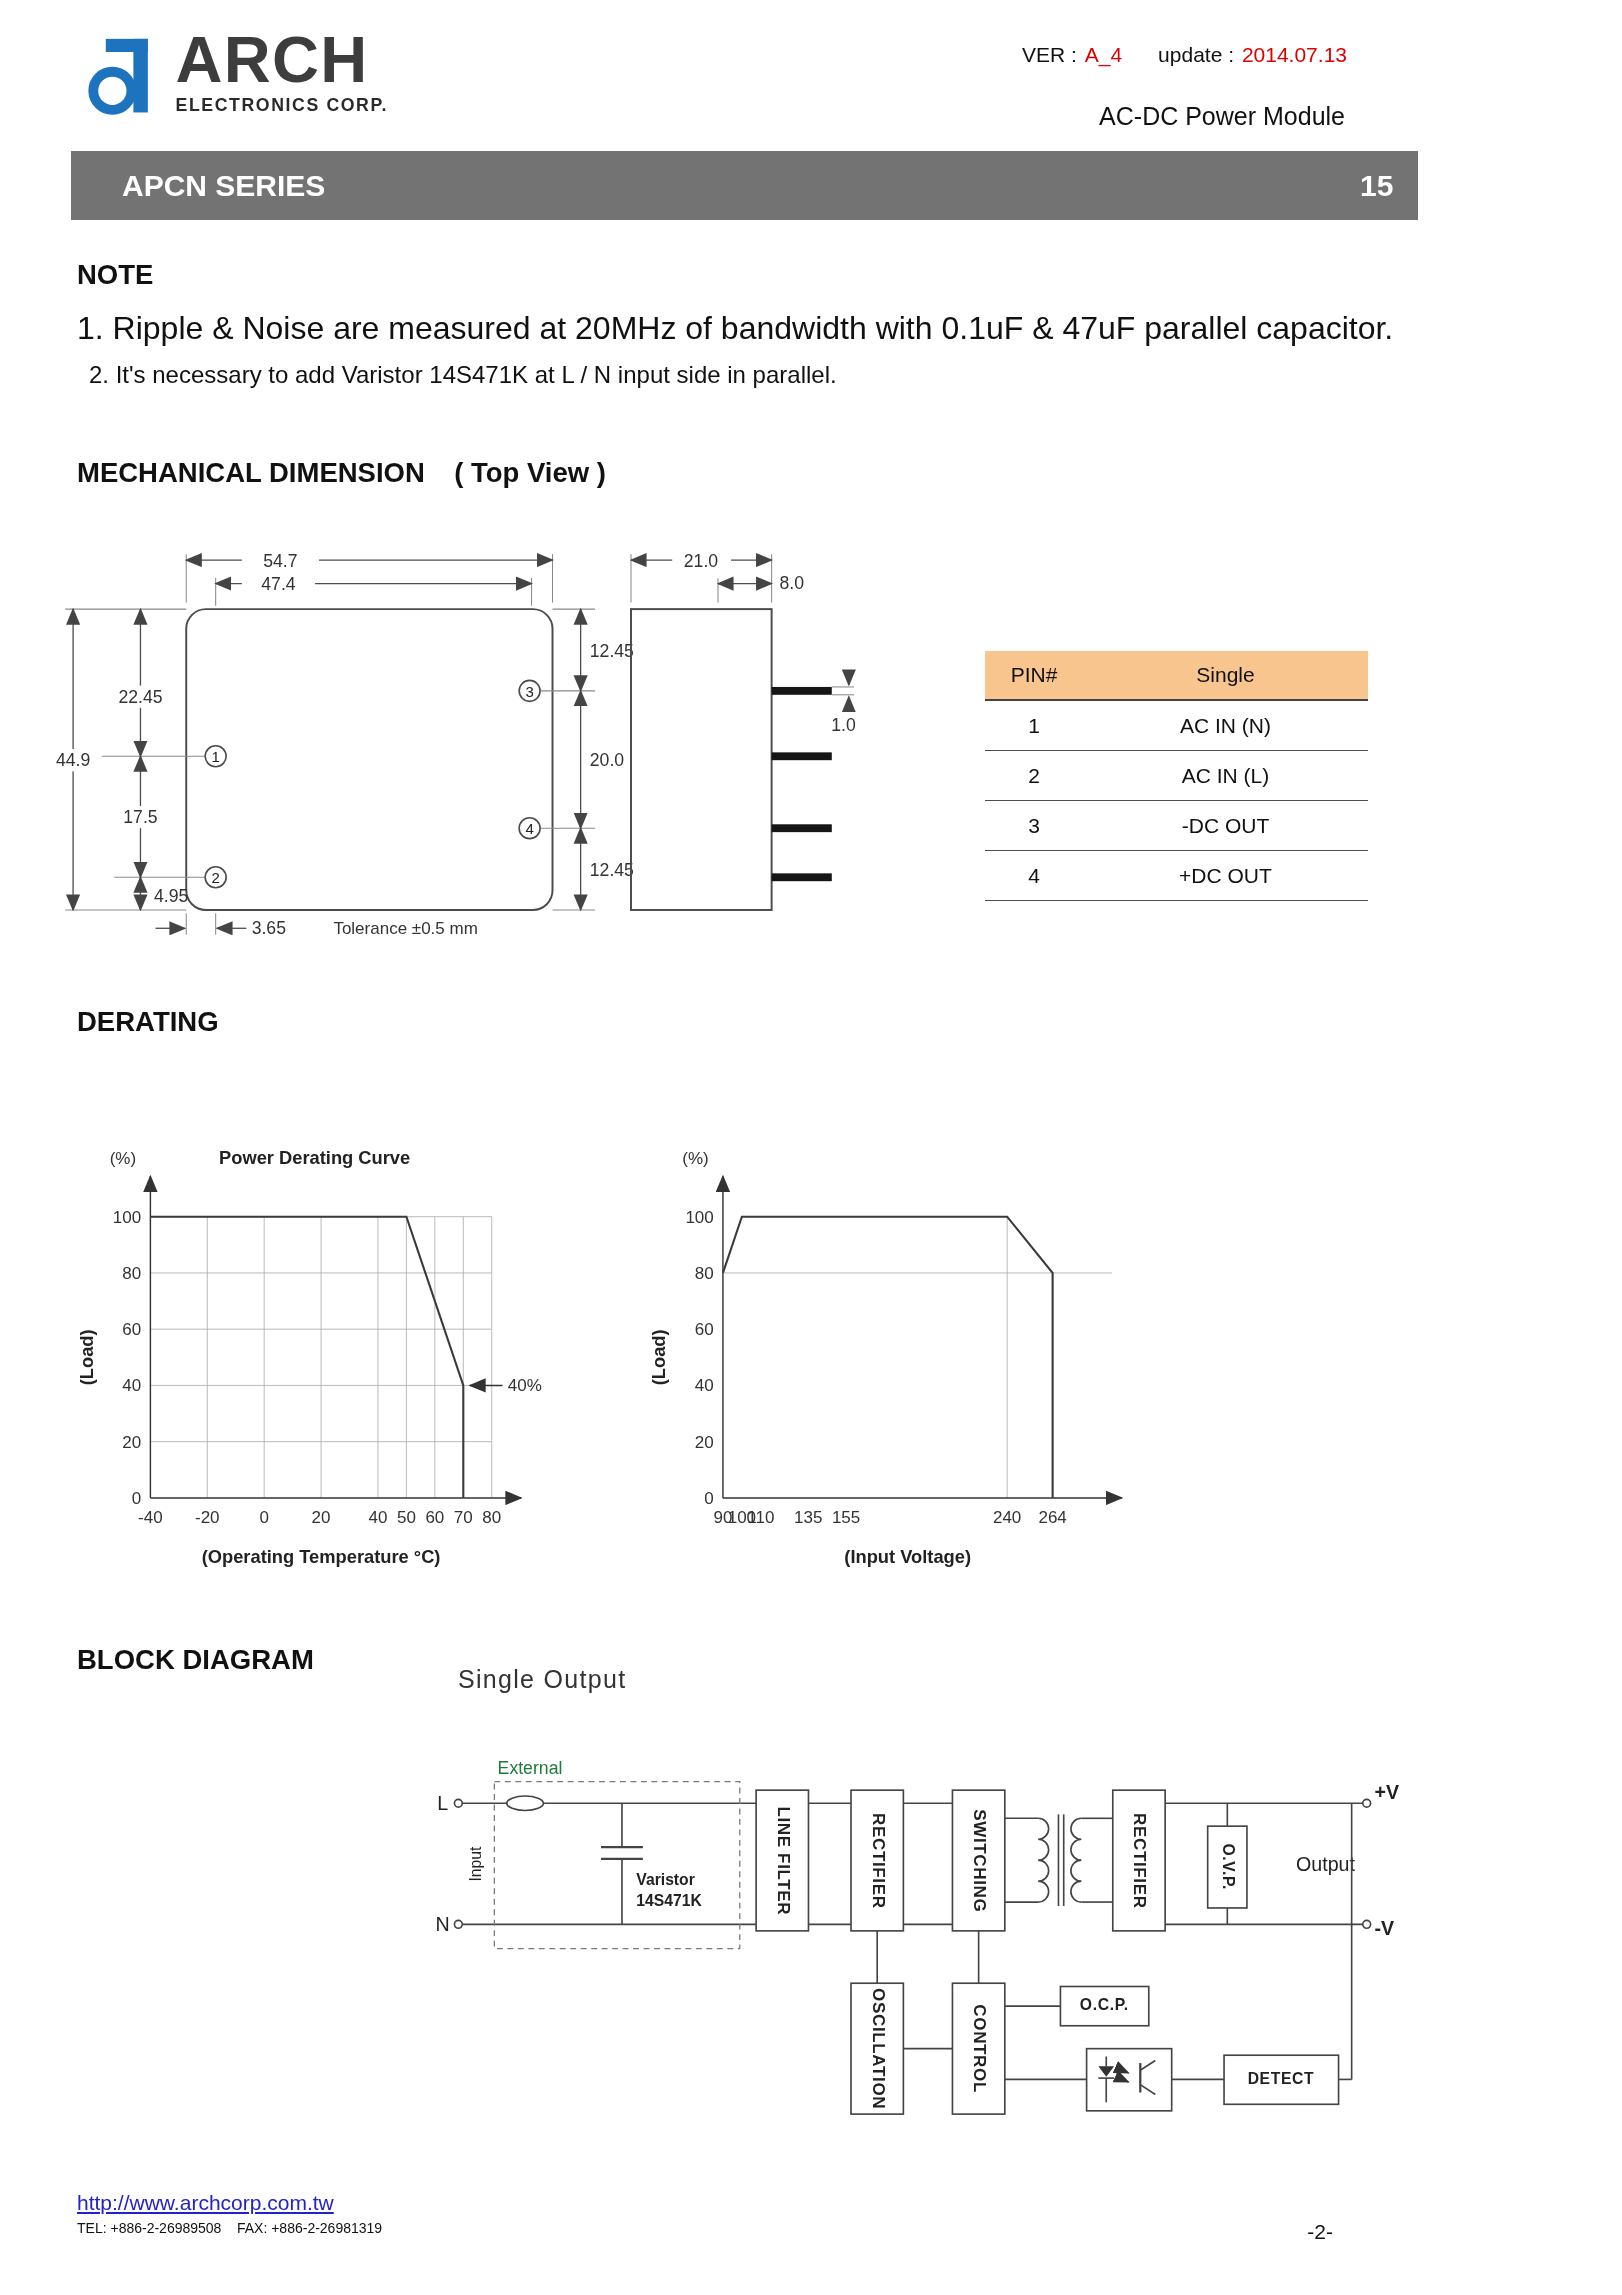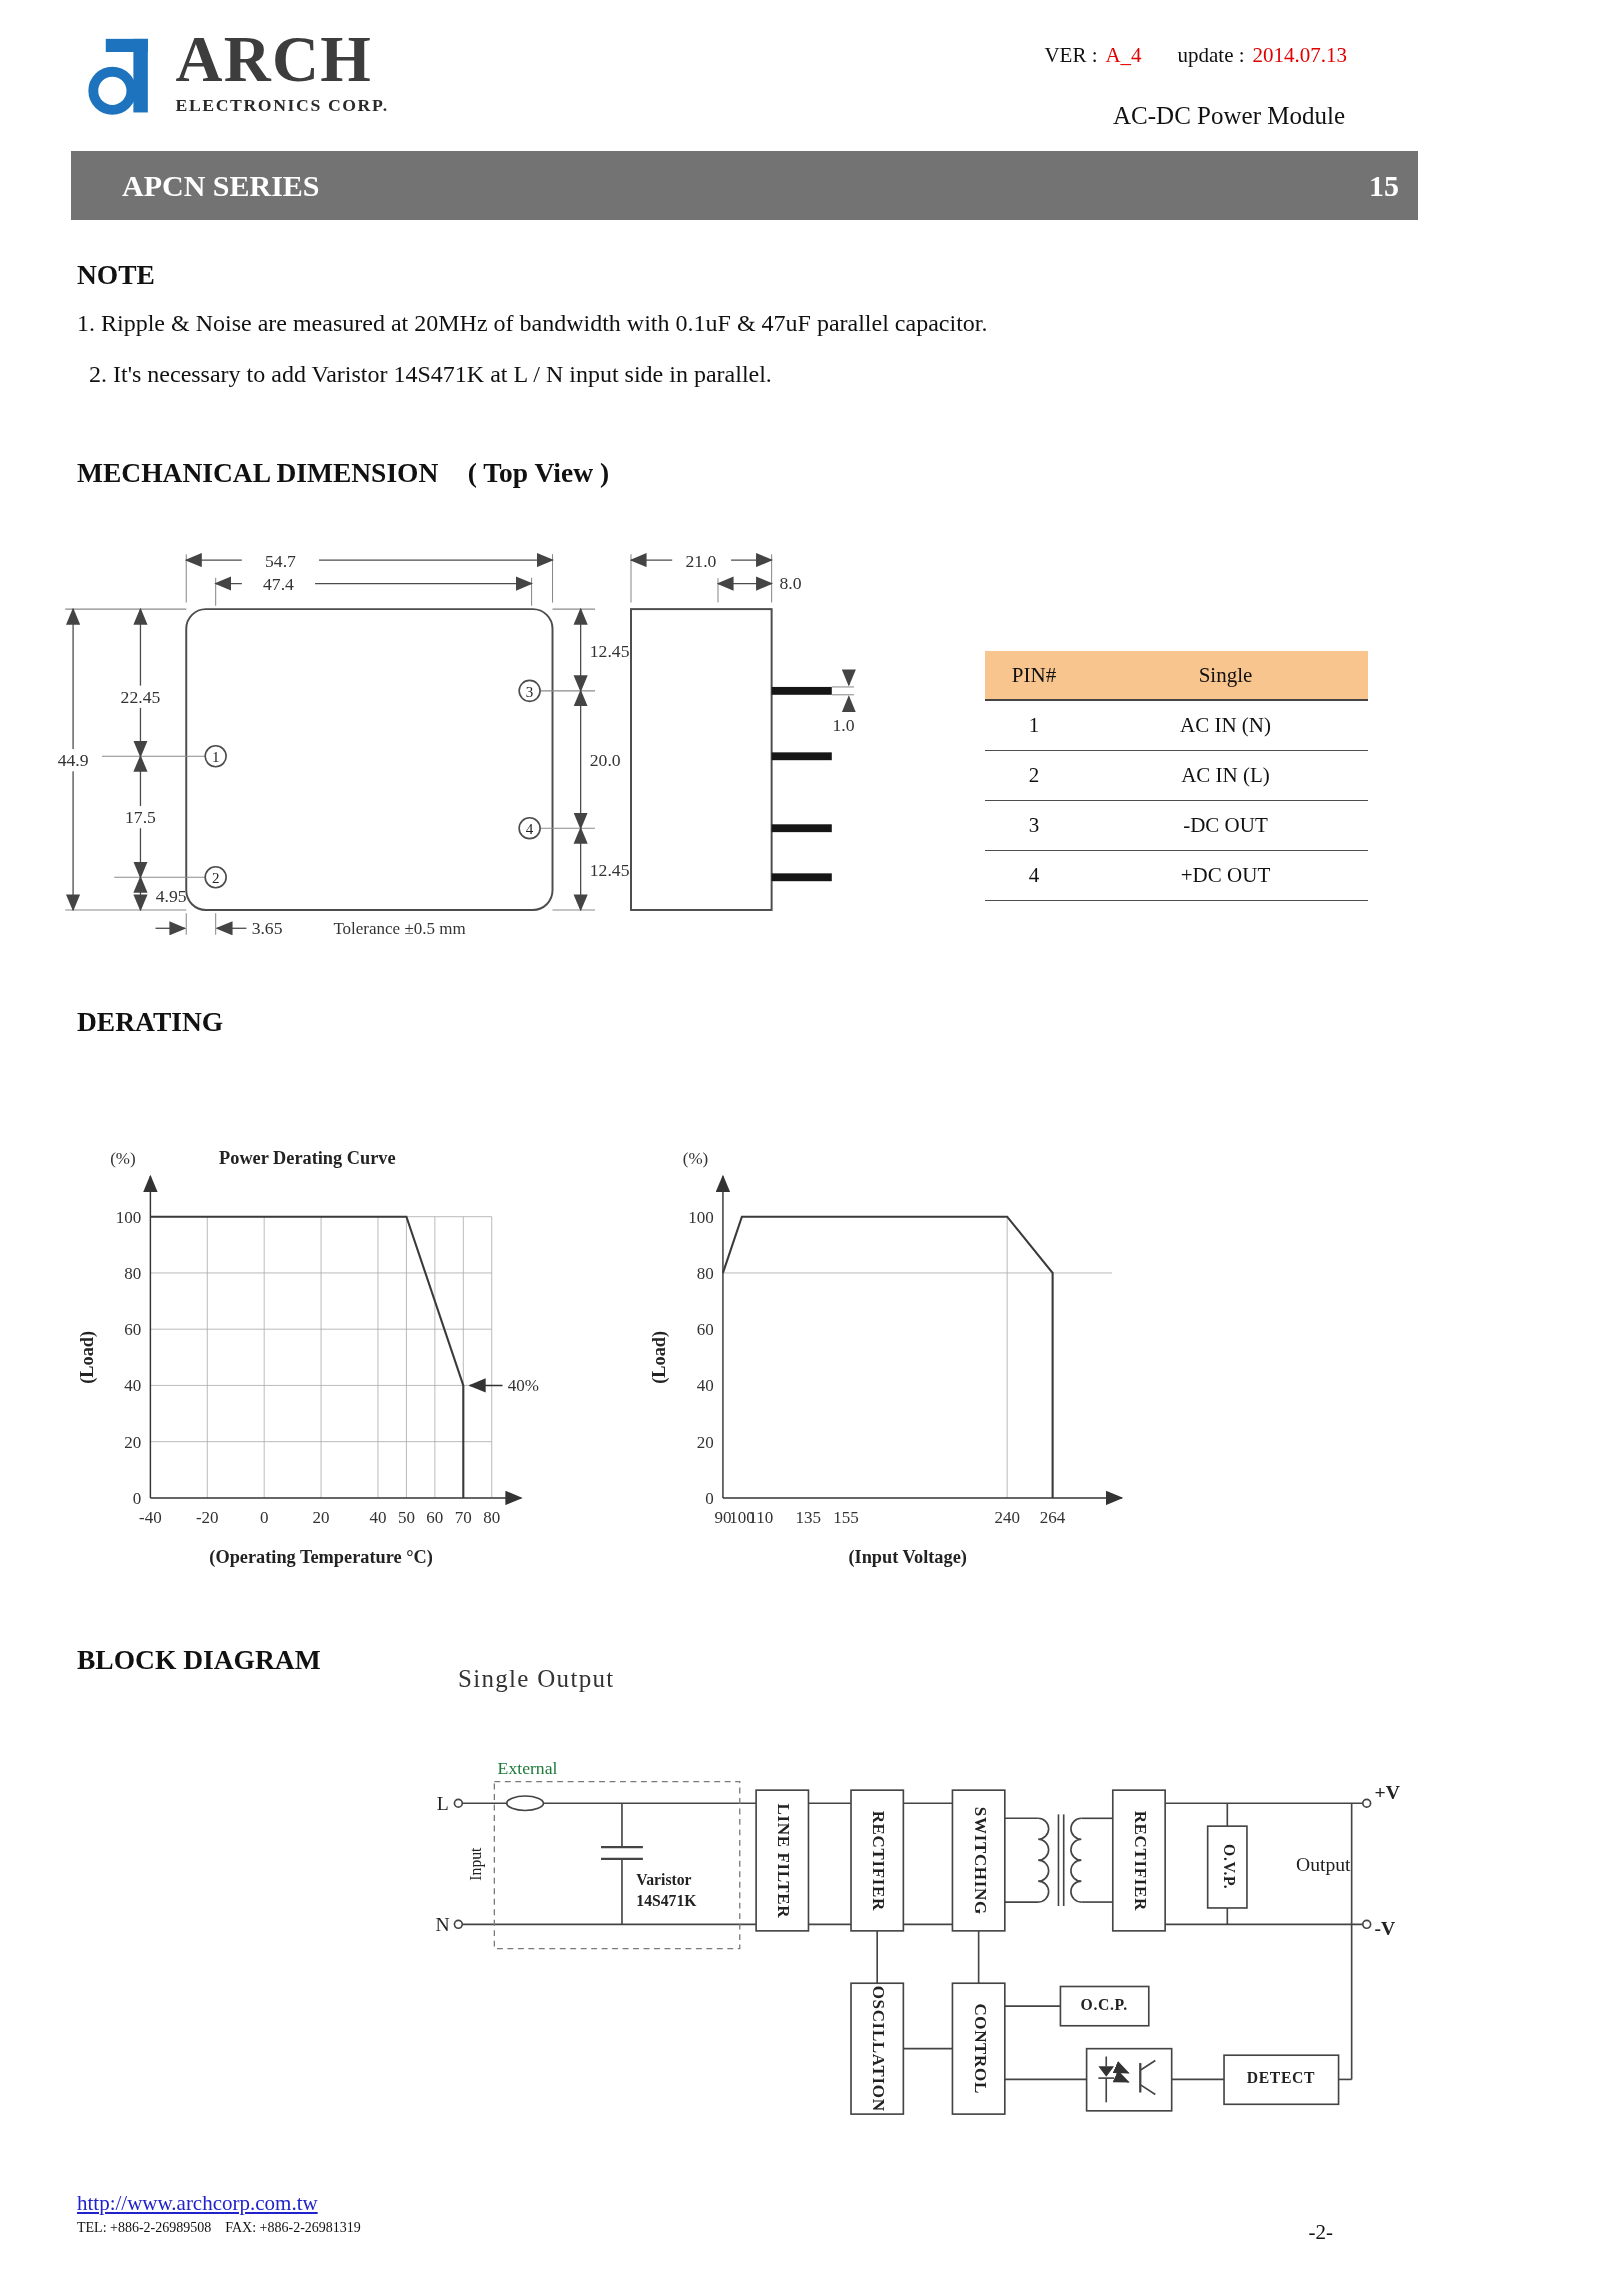--- a/index.html
+++ b/index.html
@@ -1,31 +1,31 @@
 <!DOCTYPE html>
 <html style="font-size:10.5px"><head>
 <meta charset="utf-8">
 <style>
   *{margin:0;padding:0;box-sizing:border-box}
   body{background:#ffffff}
-  .page{position:relative;width:1418px;height:2295px;background:#fff;font-family:Liberation Serif, serif;color:#111;overflow:hidden}
+  .page{position:relative;width:1418px;height:2295px;background:#fff;font-family:Liberation Sans, sans-serif;color:#111;overflow:hidden}
   .abs{position:absolute}
   
   .logo{left:86px;top:29.4px;display:flex;gap:10.5px;align-items:flex-start}
   .brand{font-size:65px;font-weight:800;color:#3d3d3d;line-height:.95;letter-spacing:1.3px}
   .logo-sub{font-size:17.7px;font-weight:700;letter-spacing:1.6px;color:#2a2a2a;margin-top:3.9px}
   .ver-line{right:71px;top:43px;font-size:21px;display:flex;align-items:baseline}
   .ver-line .red{color:#E00000}
   .ver-line .sp1{width:7.9px}.ver-line .sp2{width:36px}
   .product-type{right:73px;top:102px;font-size:25px;color:#111}
   .banner{left:71px;top:151px;width:1482px;height:69px;background:#737373;color:#fff;display:flex;align-items:center;justify-content:space-between;padding:0 51px;font-size:30px;font-weight:700}
   .watts{display:flex;gap:28px}
   
   .note-title{left:77px;top:259px;font-size:27.5px;font-weight:700}
-  .note-1{left:77px;top:310px;font-size:24px}
+  .note-1{left:77px;top:310px;font-size:32px}
   .note-2{left:89px;top:361px;font-size:24px}
   .section-title{font-size:27.5px;font-weight:700}
   .mech-title{left:77px;top:457px;display:flex;gap:29.4px}
   .derating-title{left:77px;top:1006px}
   .block-title{left:77px;top:1644px}
   .block-subtitle{left:458px;top:1665px;font-size:25px;color:#333;letter-spacing:1.3px}
   
   .footer-url{left:77px;top:2191px;font-size:21px;color:#2222CC;text-decoration:underline}
   .footer-contact{left:77px;top:2220px;font-size:14px;white-space:pre}
   .page-num{right:85px;top:2220px;font-size:21px}

